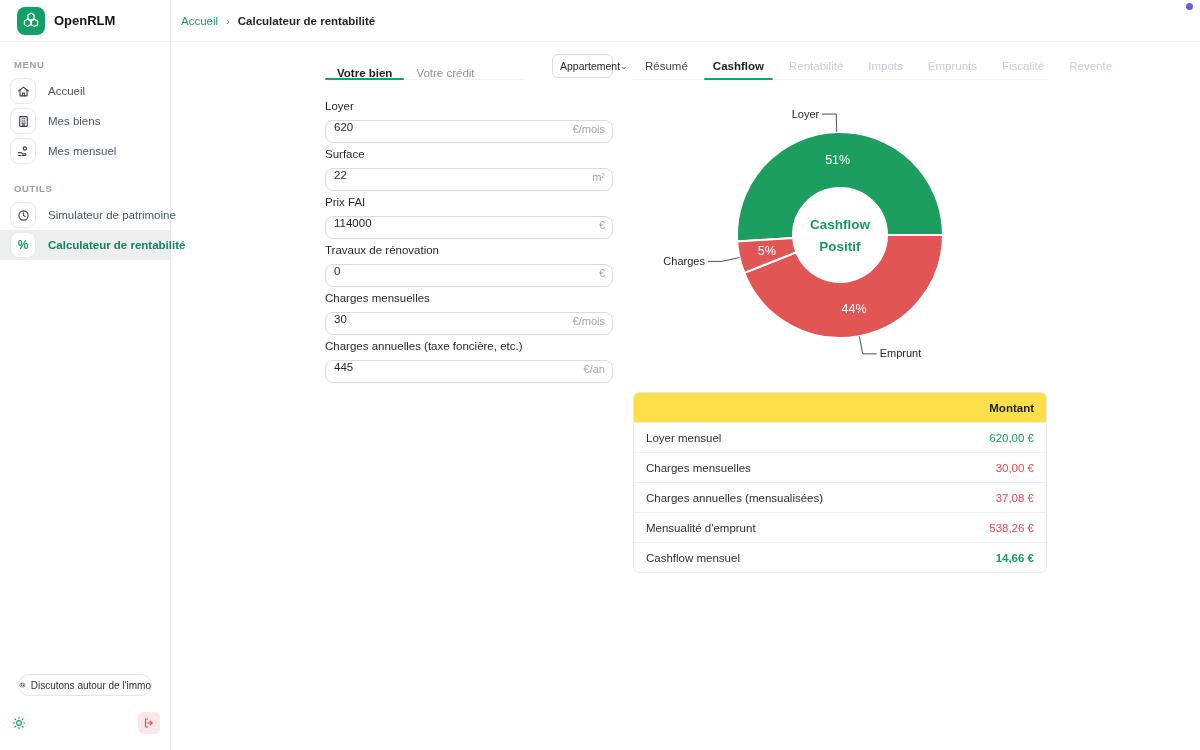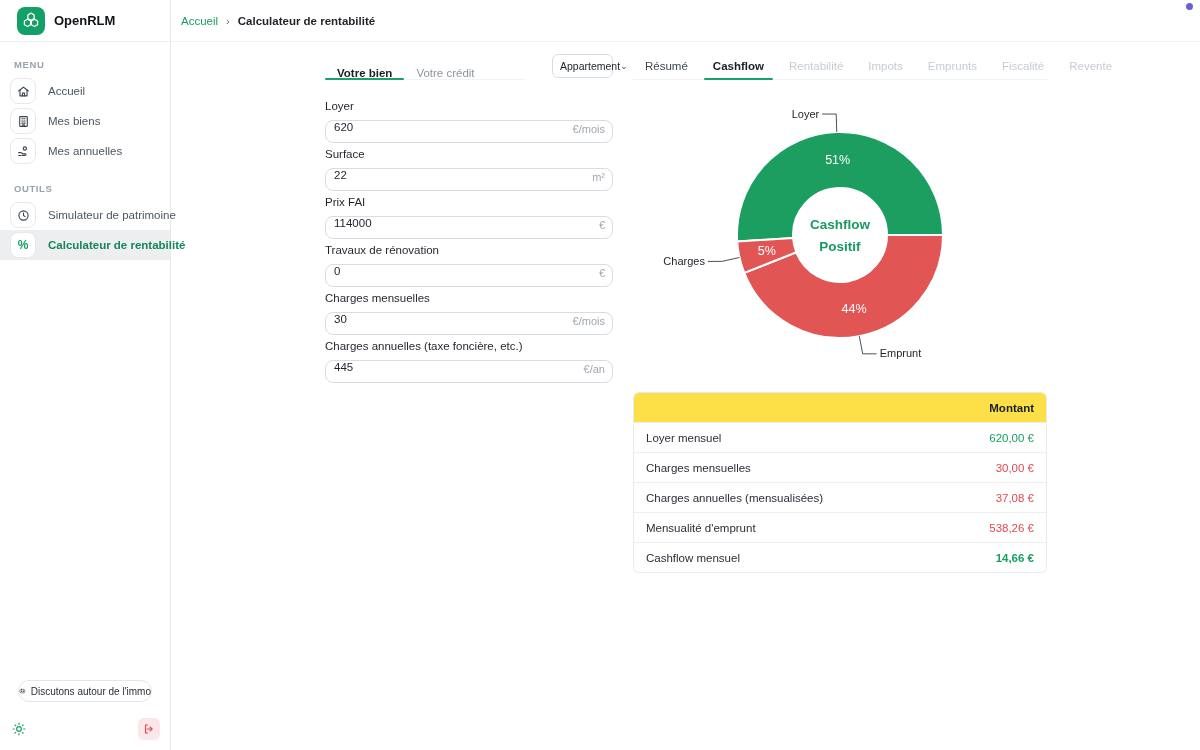--- a/index.html
+++ b/index.html
@@ -12,21 +12,21 @@
   .logo { width:28px; height:28px; background:#12a066; border-radius:8px; display:flex; align-items:center; justify-content:center; }
   .brand { font-size:13px; font-weight:bold; color:#101418; margin-left:9px; }
   .sb-section { font-size:9.5px; font-weight:bold; letter-spacing:.6px; color:#9aa1ab; padding:17px 0 6px 14px; }
   .sb-item { display:flex; align-items:center; height:30px; padding-left:10px; cursor:pointer; }
   .sb-item .icon-box { width:26px; height:26px; border:1px solid #e7e9ed; border-radius:8px; background:#fff; display:flex; align-items:center; justify-content:center; color:#3a4148; flex:0 0 auto; }
   .sb-item .sb-label { font-size:11.5px; color:#4b5563; margin-left:12px; white-space:nowrap; }
   .sb-item.active { background:#eceef0; }
   .sb-item.active .sb-label { color:#17845c; font-weight:bold; }
   .sb-item.active .icon-box { color:#16a05e; }
   .pct-glyph { font-size:12px; font-weight:bold; }
-  .sb-bottom { position:absolute; left:0; bottom:0; width:100%; }
+  .sb-bottom { position:absolute; left:0; bottom:6px; width:100%; }
   .chat-pill { margin:0 0 16px 18px; width:134px; height:22px; border:1px solid #e3e6e9; border-radius:999px; display:flex; align-items:center; justify-content:center; gap:5px; font-size:10px; color:#2a2f36; background:#fff; cursor:pointer; white-space:nowrap; }
   .sb-foot { display:flex; align-items:center; justify-content:space-between; padding:0 10px 10px 10px; }
   .theme-btn { width:18px; height:18px; color:#16a05e; display:flex; align-items:center; justify-content:center; cursor:pointer; }
   .logout-btn { width:22px; height:22px; border-radius:6px; background:#fbe7e9; color:#e5484d; display:flex; align-items:center; justify-content:center; cursor:pointer; }
 
   
   .main { position:absolute; left:171px; top:0; right:0; height:750px; }
   .main-header { height:42px; display:flex; align-items:center; padding-left:10px; border-bottom:1px solid #f0f2f4; }
   .crumb-home { font-size:11.5px; color:#16a05e; cursor:pointer; }
   .crumb-sep { font-size:11px; color:#6b7280; margin:0 8px; }
@@ -111,21 +111,21 @@
       <span class="sb-label">Mes biens</span>
     </div>
     <div class="sb-item">
       <span class="icon-box">
         <svg width="13" height="13" viewBox="0 0 24 24" fill="none" stroke="currentColor" stroke-width="2" stroke-linecap="round" stroke-linejoin="round">
             <circle cx="14.5" cy="6.5" r="3"></circle>
             <path d="M3 14 h4 l4 2 h4 a1.6 1.6 0 0 1 0 3.2 H9"></path>
             <path d="M3 19.5 h3.5"></path>
           </svg>
       </span>
-      <span class="sb-label">Mes annuelles</span>
+      <span class="sb-label">Mes mensuel</span>
     </div>
 
     <div class="sb-section">OUTILS</div>
 
     <div class="sb-item">
       <span class="icon-box">
         <svg width="13" height="13" viewBox="0 0 24 24" fill="none" stroke="currentColor" stroke-width="2" stroke-linecap="round" stroke-linejoin="round">
             <circle cx="12" cy="12" r="8.5"></circle>
             <path d="M12 7.5 V12 l3 2"></path>
           </svg>

